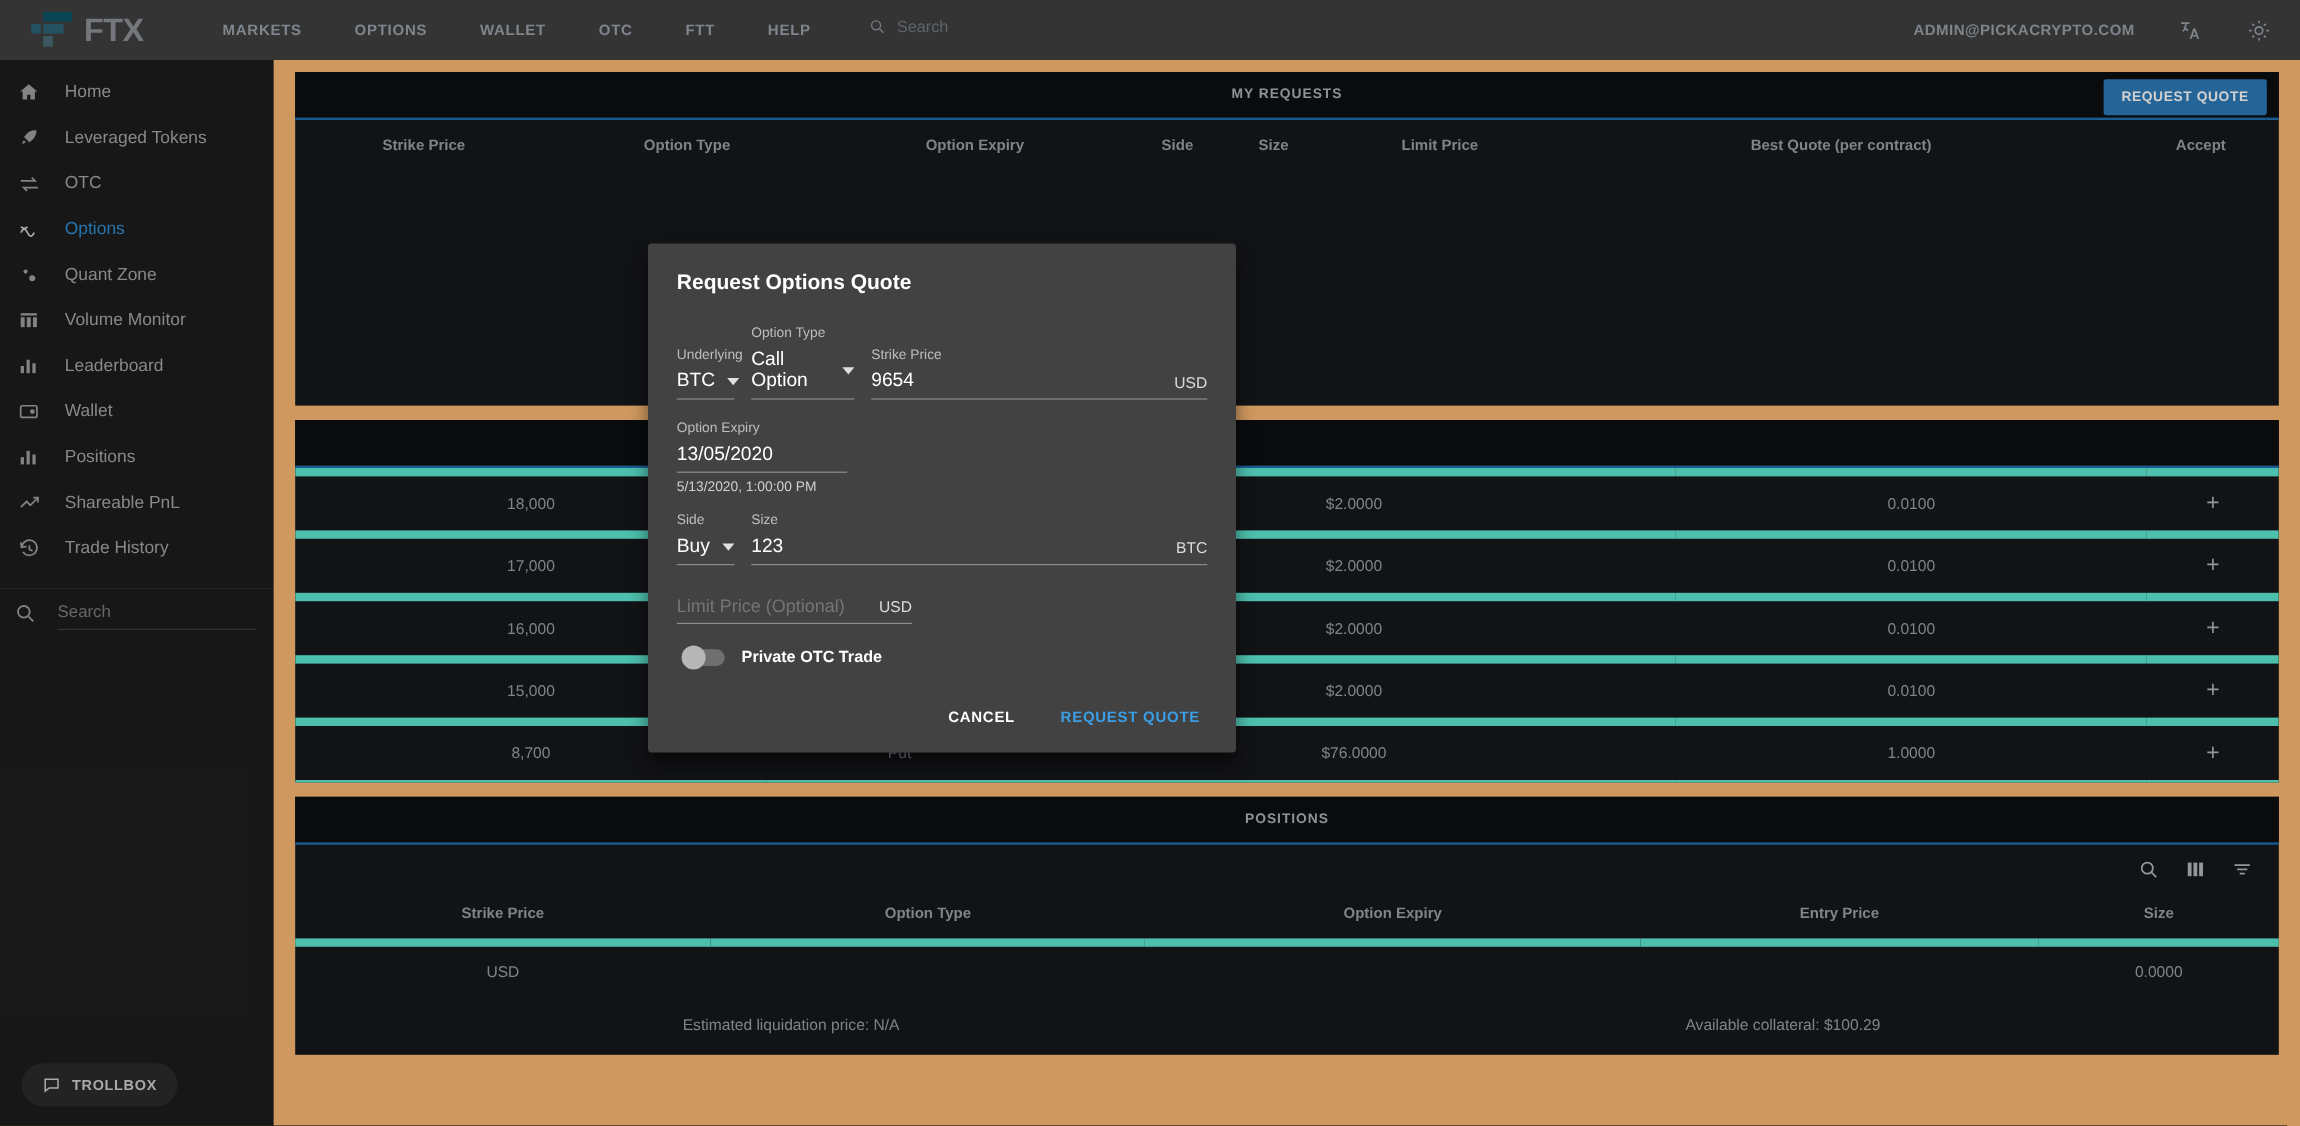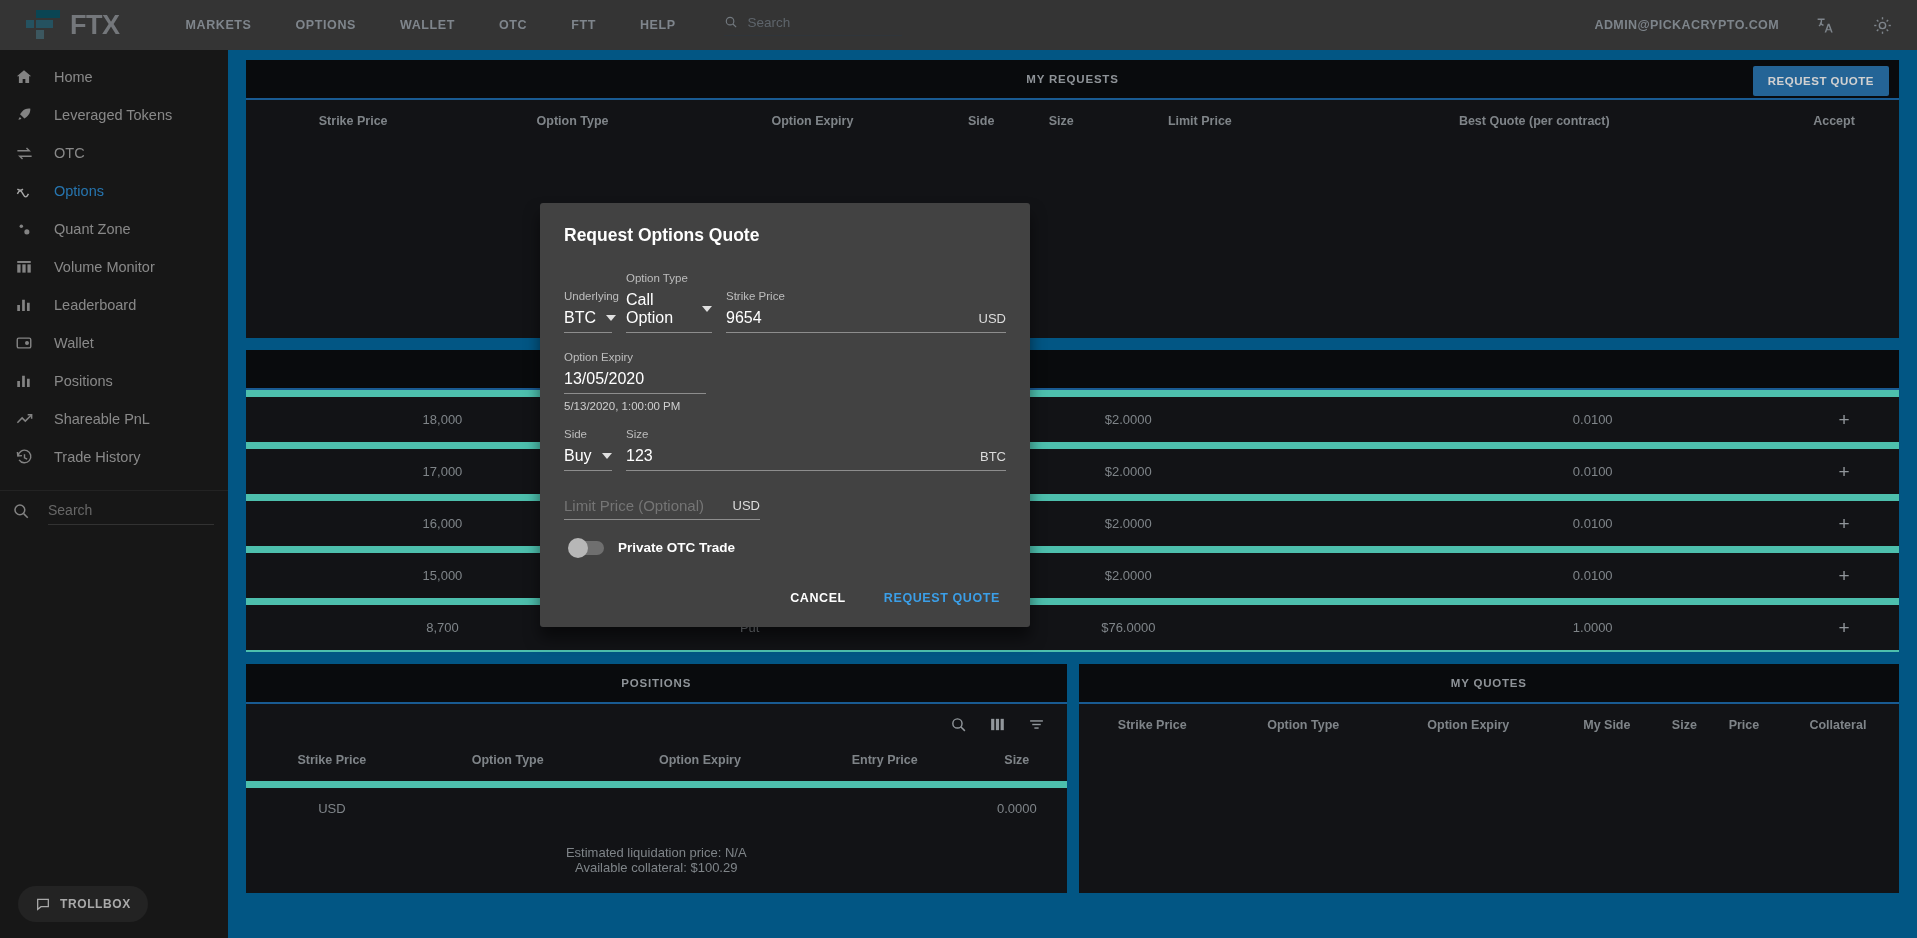--- a/index.html
+++ b/index.html
@@ -76,21 +76,21 @@
   .side-search input::placeholder { color: #7e7e7e; }
   .trollbox {
     position: absolute; left: 18px; bottom: 16px;
     background: #2b2b2b; border-radius: 20px;
     height: 36px; display: flex; align-items: center; gap: 9px;
     padding: 0 17px; cursor: pointer;
   }
   .trollbox .tb-lbl { color: #cfcfcf; font-size: 12px; font-weight: bold; letter-spacing: 0.6px; }
 
   
-  .main { flex: 1 1 auto; background: #0369a1; padding: 10px 18px 0 18px; overflow: hidden; position: relative; }
+  .main { flex: 1 1 auto; background: #fdba74; padding: 10px 18px 0 18px; overflow: hidden; position: relative; }
   .panel { background: #16181b; margin-bottom: 12px; }
   .panel-head {
     height: 40px; background: #0c0e10;
     display: flex; align-items: center; justify-content: center;
     position: relative; border-bottom: 2px solid #1f6fb2;
   }
   .panel-title { color: #aeb4ba; font-size: 11.5px; font-weight: bold; letter-spacing: 0.8px; }
   .req-quote-btn {
     position: absolute; right: 10px; top: 6px;
     background: #2d7ab8; color: #ffffff;
@@ -106,21 +106,21 @@
   td { color: #9ba1a7; font-size: 13px; padding: 13px 0; text-align: center; border-top: 7px solid #5eead4; }
   .plus { color: #b0b6bc; font-size: 19px; line-height: 1; cursor: pointer; }
 
   .requests-body { height: 196px; }
   .chain-scroll { height: 262px; overflow: hidden; }
 
   .bottom-row { display: flex; gap: 12px; }
   .bottom-row .panel { flex: 1 1 0; margin-bottom: 0; }
   .pos-tools { display: flex; justify-content: flex-end; gap: 22px; padding: 12px 22px 2px 0; }
   .pos-tools .ic { color: #b3b9bf; cursor: pointer; }
-  .pos-footer { display: flex; padding: 16px 0 18px 0; flex-direction: column; }
+  .pos-footer { display: flex; padding: 16px 0 18px 0; }
   .pos-footer div { flex: 1; text-align: center; color: #9ba1a7; font-size: 13px; }
 
   
   .modal-backdrop {
     position: absolute; inset: 0; z-index: 60;
     background: rgba(0,0,0,0.18);
   }
   .modal {
     position: absolute; left: 540px; top: 203px;
     width: 490px; background: #424242;
@@ -492,38 +492,20 @@
                 <td>0.0000</td>
               </tr>
             </tbody>
           </table>
           <div class="pos-footer">
             <div>Estimated liquidation price: N/A</div>
             <div>Available collateral: $100.29</div>
           </div>
         </div>
 
-        <div class="panel">
-          <div class="panel-head">
-            <span class="panel-title">MY QUOTES</span>
-          </div>
-          <table>
-            <thead>
-                <tr>
-              <th>Strike Price</th>
-              <th>Option Type</th>
-              <th>Option Expiry</th>
-              <th>My Side</th>
-              <th>Size</th>
-              <th>Price</th>
-              <th>Collateral</th>
-            </tr>
-              </thead>
-          </table>
-        </div>
       </div>
     </div>
   </div>
 
   <div class="modal-backdrop"></div>
   <div class="modal">
     <h2>Request Options Quote</h2>
 
     <div class="frow">
       <div class="field" style="width:48px">

